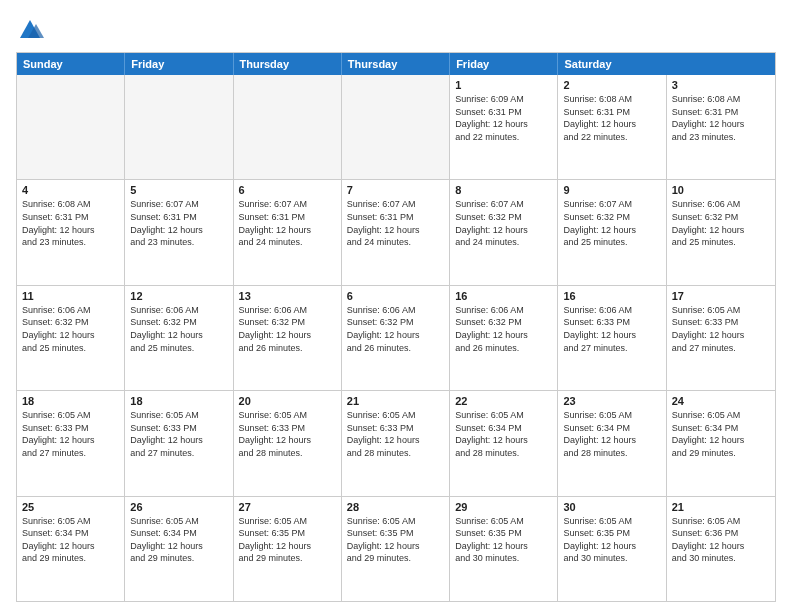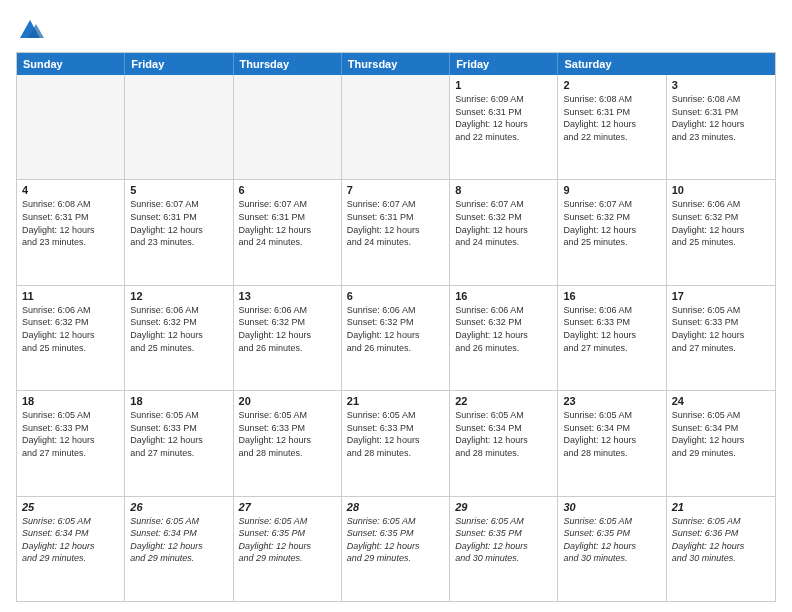--- a/index.html
+++ b/index.html
@@ -84,21 +84,21 @@
       flex: 1;
       display: flex;
       flex-direction: column;
     }
     .cal-row {
       display: grid;
       grid-template-columns: repeat(7, 1fr);
       flex: 1;
       border-bottom: 1px solid #ccc;
     }
-    .cal-row:last-child { border-bottom: none; font-style: italic; }
+    .cal-row:last-child { border-bottom: none; }
     .cal-cell {
       border-right: 1px solid #ccc;
       padding: 4px 5px;
       font-size: 9.5px;
       color: #333;
       background: #fff;
       vertical-align: top;
     }
     .cal-cell:last-child { border-right: none; }
     .cal-cell.empty { background: #f5f5f5; }

